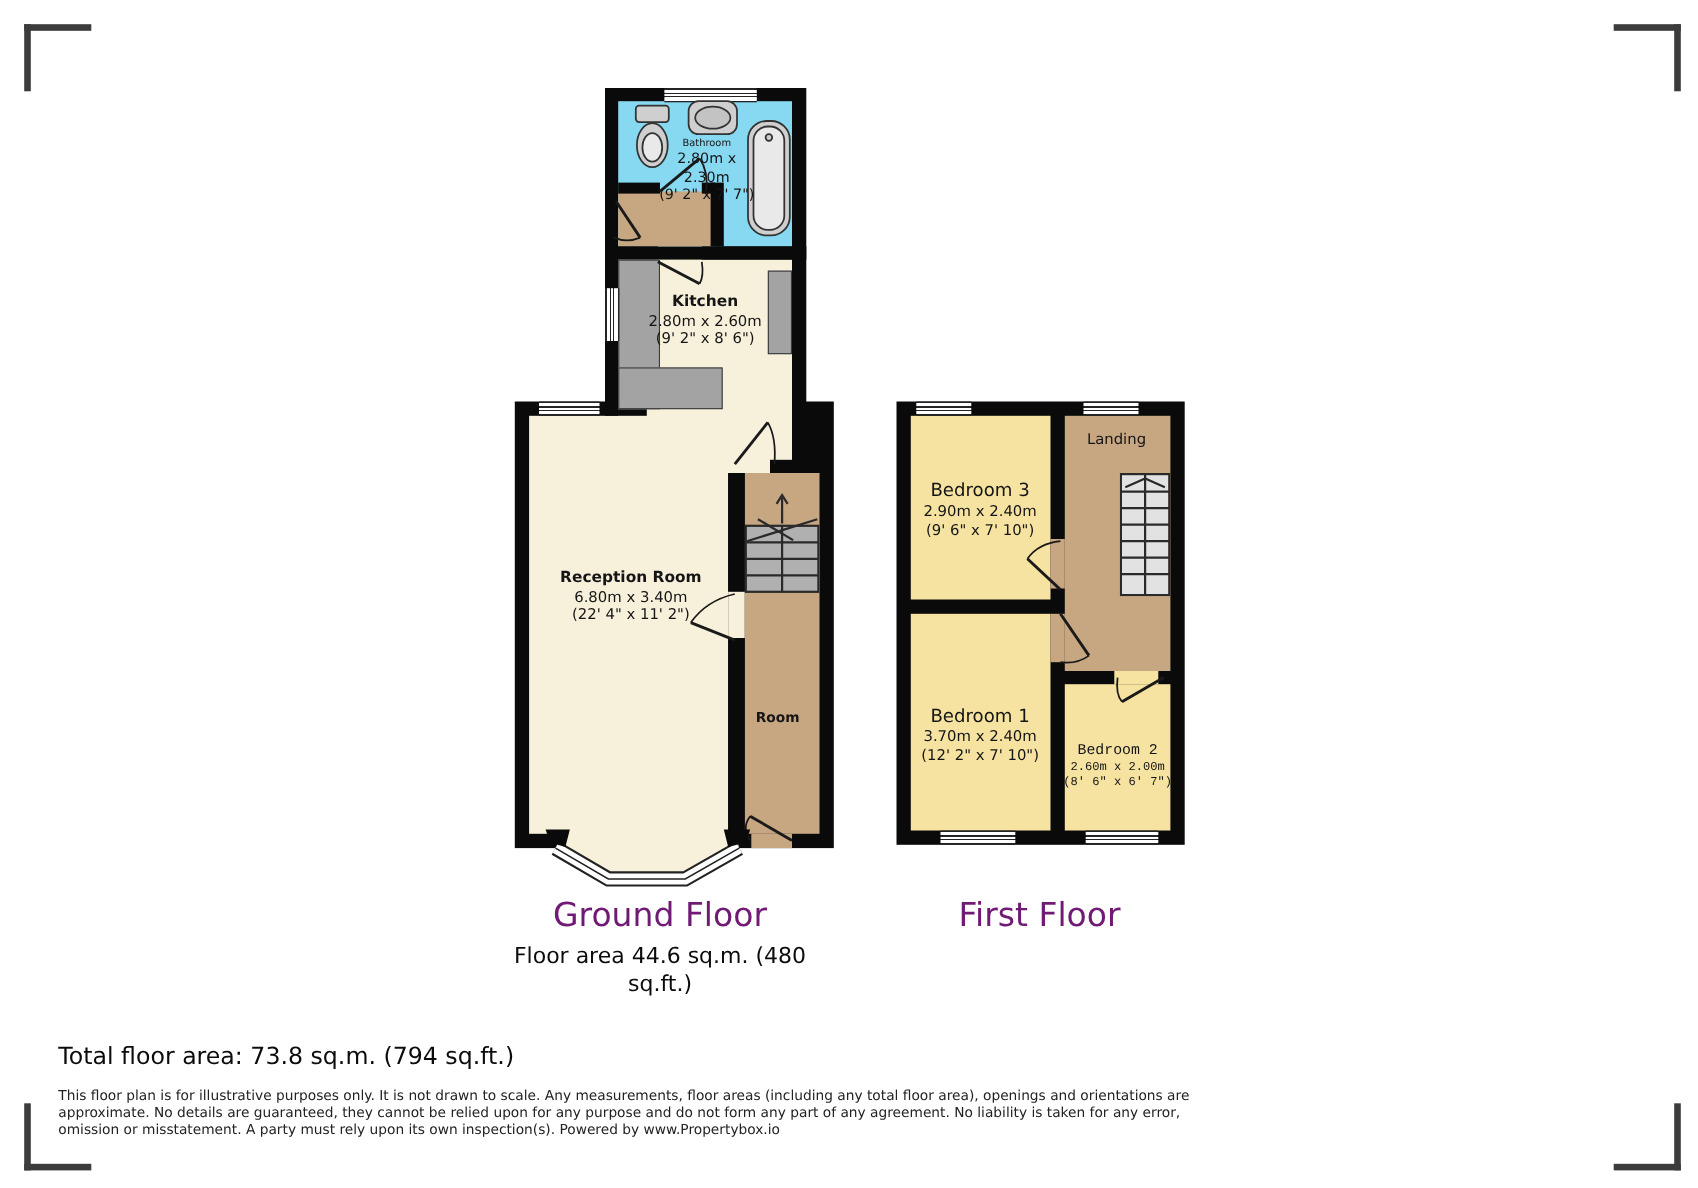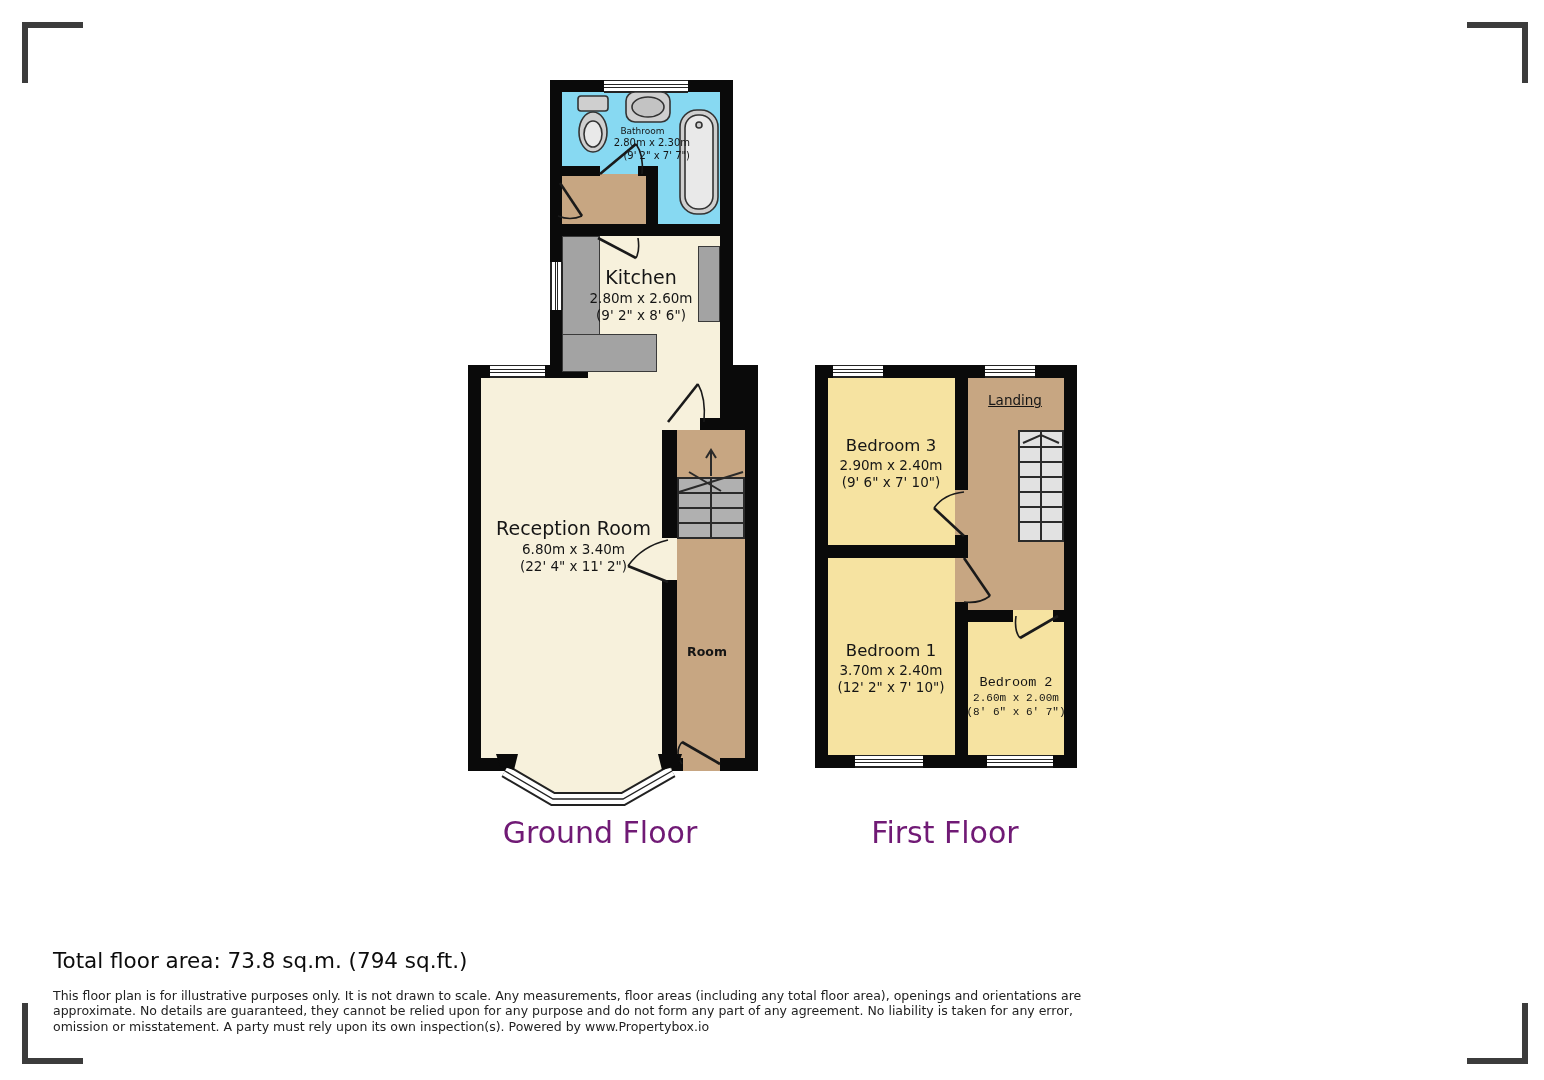--- a/index.html
+++ b/index.html
@@ -12,27 +12,27 @@
   .blue{background:#87d9f2;}
   .cream{background:#f7f1dc;}
   .tan{background:#c7a682;}
   .yellow{background:#f6e3a1;}
   .counter{position:absolute;background:#a3a3a3;border:1px solid #3a3a3a;box-sizing:border-box;}
   .winh{position:absolute;height:13px;
     background:linear-gradient(to bottom,#242424 0 1.5px,#fff 1.5px 4.5px,#242424 4.5px 5.5px,#fff 5.5px 7.5px,#242424 7.5px 8.5px,#fff 8.5px 11.5px,#242424 11.5px 13px);}
   .winv{position:absolute;width:13px;
     background:linear-gradient(to right,#242424 0 1.5px,#fff 1.5px 4.5px,#242424 4.5px 5.5px,#fff 5.5px 7.5px,#242424 7.5px 8.5px,#fff 8.5px 11.5px,#242424 11.5px 13px);}
   .label{position:absolute;text-align:center;color:#151515;line-height:1.25;}
-  .nm{font-size:19px;}
+  .nm{font-size:14px;font-weight:bold;}
   .dm{font-size:13.5px;}
   .nm-bed{font-size:16.5px;}
   .nm-sm{font-size:13.5px;}
   .dm-sm{font-size:11px;}
   .nm-tiny{font-size:9px;}
-  .dm-tiny{font-size:10px;text-align:right;}
+  .dm-tiny{font-size:13px;}
   .hall-lbl{font-size:12.5px;font-weight:600;}
   .landing-lbl{font-size:13.5px;}
   .floor-title{position:absolute;text-align:center;font-size:30px;color:#701a75;}
   .floor-area{position:absolute;text-align:center;font-size:20px;line-height:26px;color:#0c0c0c;}
   .total{position:absolute;font-size:21.5px;color:#0c0c0c;}
   .disclaimer{position:absolute;font-size:12.5px;line-height:15.3px;color:#222;width:1040px;}
   .crop{position:absolute;width:55px;height:55px;border:0 solid #3c3c3c;}
   .crop.tl{border-left-width:6px;border-top-width:6px;}
   .crop.tr{border-right-width:6px;border-top-width:6px;}
   .crop.bl{border-left-width:6px;border-bottom-width:6px;}
@@ -204,34 +204,35 @@
     <svg class="abs" style="left:1008px;top:606px;" width="56" height="42" viewBox="0 0 56 42">
       <path d="M 50 10 L 12 32" stroke="#1a1a1a" stroke-width="2.6" fill="none"></path>
       <path d="M 8 10 Q 6 25 12 32" stroke="#1a1a1a" stroke-width="1.6" fill="none"></path>
     </svg>
 
     <div class="label" style="left:816px;top:436px;width:150px;">
       <div class="nm-bed">Bedroom 3</div>
       <div class="dm">2.90m x 2.40m</div>
       <div class="dm">(9' 6" x 7' 10")</div>
     </div>
-    <div class="label landing-lbl" style="left:975px;top:392px;width:80px;text-decoration:underline;">Landing</div>
+    <div class="label landing-lbl" style="left:975px;top:392px;width:80px;">Landing</div>
     <div class="label" style="left:816px;top:641px;width:150px;">
       <div class="nm-bed">Bedroom 1</div>
       <div class="dm">3.70m x 2.40m</div>
       <div class="dm">(12' 2" x 7' 10")</div>
     </div>
     <div class="label" style="left:956px;top:675px;width:120px;font-family:Liberation Mono, monospace;">
       <div class="nm-sm">Bedroom 2</div>
       <div class="dm-sm">2.60m x 2.00m</div>
       <div class="dm-sm">(8' 6" x 6' 7")</div>
     </div>
 
   </div>
 
   <div class="floor-title" style="left:430px;top:815px;width:340px;">Ground Floor</div>
+  <div class="floor-area" style="left:464px;top:855px;width:272px;">Floor area 44.6 sq.m. (480 sq.ft.)</div>
 
   <div class="floor-title" style="left:775px;top:815px;width:340px;">First Floor</div>
 
   <div class="total" style="left:53px;top:948px;">Total floor area: 73.8 sq.m. (794 sq.ft.)</div>
   <div class="disclaimer" style="left:53px;top:988px;">This floor plan is for illustrative purposes only. It is not drawn to scale. Any measurements, floor areas (including any total floor area), openings and orientations are approximate. No details are guaranteed, they cannot be relied upon for any purpose and do not form any part of any agreement. No liability is taken for any error, omission or misstatement. A party must rely upon its own inspection(s). Powered by www.Propertybox.io</div>
 
 </div>
 
 </body></html>

